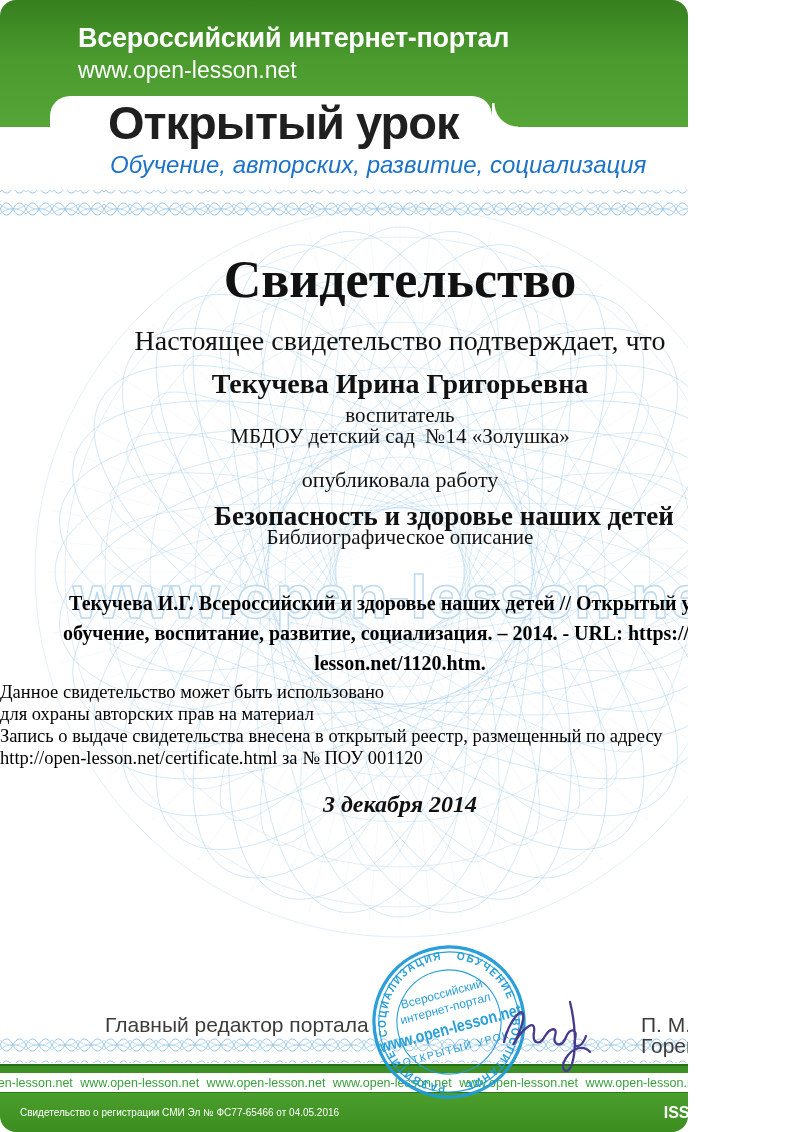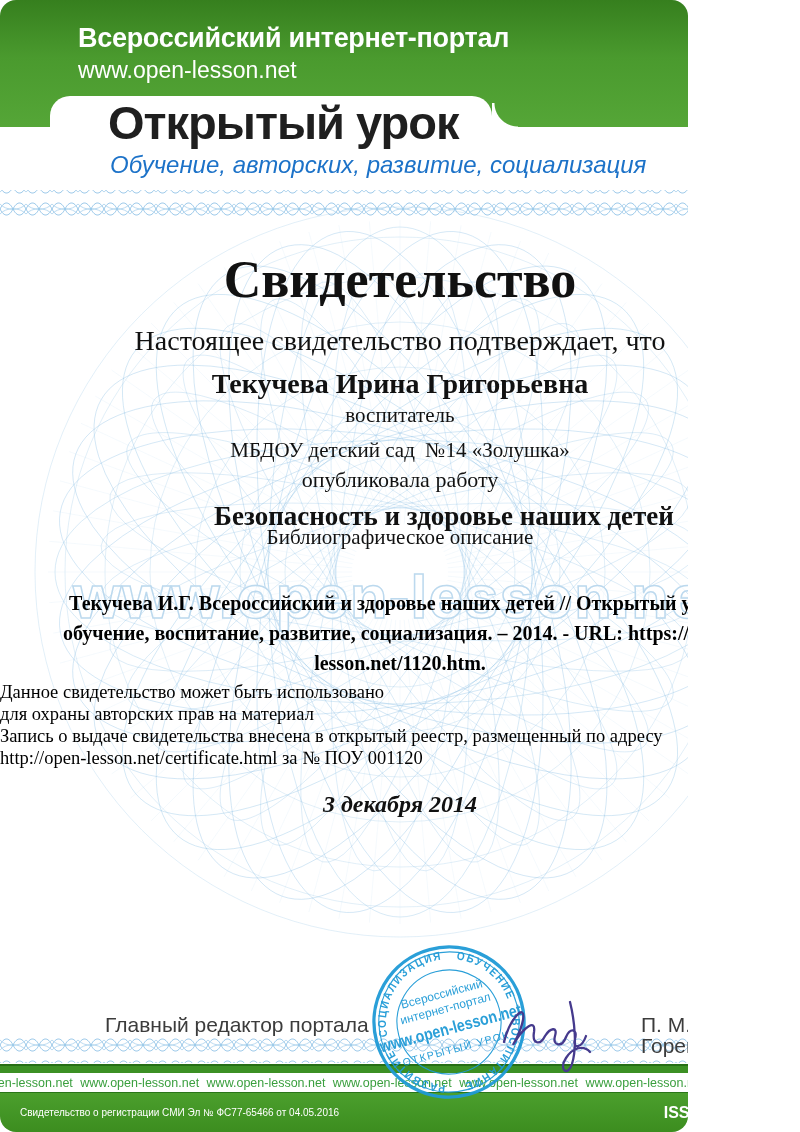--- a/index.html
+++ b/index.html
@@ -44,21 +44,21 @@
     color:rgba(255,255,255,0.72);
     -webkit-text-stroke:1.5px #bcd9ee;
   }
   
   .doc{position:absolute;left:0;top:0;width:800px;height:1132px;z-index:2;pointer-events:none;}
   .line{position:absolute;left:0;width:800px;text-align:center;color:#111;line-height:1;}
   .t-title   {top:254px;font-size:52px;font-weight:bold;}
   .t-intro   {top:327px;font-size:28px;}
   .t-name    {top:370px;font-size:28px;font-weight:bold;}
   .t-role    {top:405px;font-size:21px;}
-  .t-org     {top:440px;font-size:21px;white-space:pre-wrap;}
+  .t-org     {top:426px;font-size:21px;white-space:pre-wrap;}
   .t-action  {top:469px;font-size:22px;}
   .t-work    {top:503px;font-size:27px;font-weight:bold;padding-left:44px;}
   .t-bibl    {top:527px;font-size:21px;}
   .t-cit     {font-size:20px;font-weight:bold;line-height:30px;}
   .cit-block {position:absolute;top:588px;left:0;width:800px;text-align:center;}
   .note-block{position:absolute;top:681px;left:0;width:800px;}
   .t-note    {font-size:18.5px;line-height:22px;}
   .t-date    {top:792px;font-size:24px;font-style:italic;font-weight:bold;}
   
   .editor-label,.editor-name{

